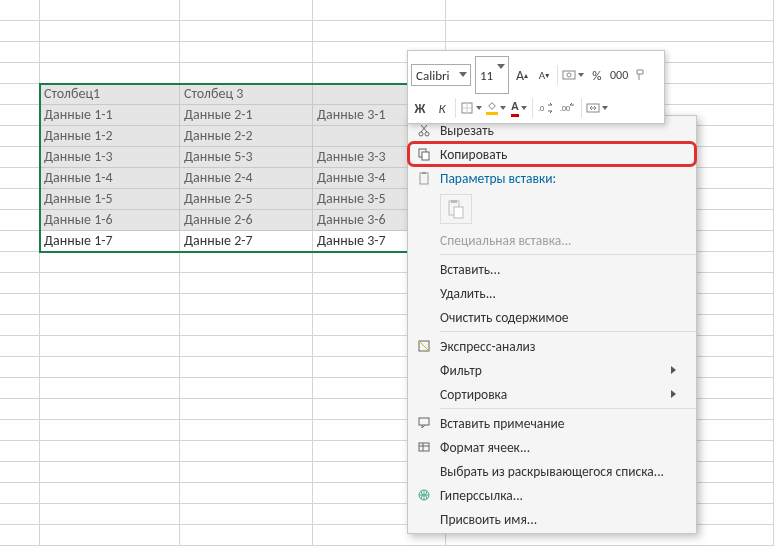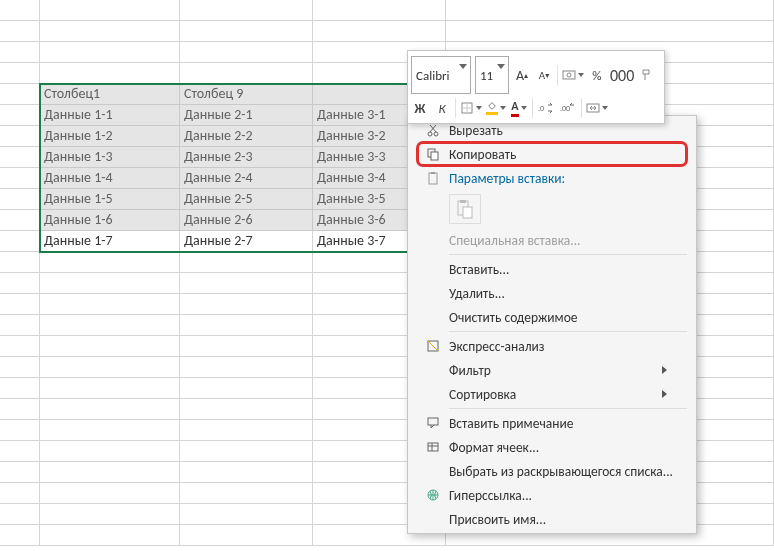--- a/index.html
+++ b/index.html
@@ -70,21 +70,21 @@
   }
   .mini-toolbar .tb-row {
     display: flex;
     align-items: center;
     gap: 4px;
     padding: 2px 0;
   }
   .tb-sep { width:1px; height:20px; background:#e0e0e0; }
   .font-name {
     border: 1px solid #ababab;
-    height: 38px;
+    height: 22px;
     width: 60px;
     display: flex; align-items: center;
     padding: 0 4px;
     font-size: 13px;
     position: relative;
   }
   .font-size {
     border: 1px solid #ababab;
     height: 38px;
     width: 34px;
@@ -126,21 +126,21 @@
   
   .context-menu {
     position: absolute;
     top: 115px;
     left: 407px;
     width: 290px;
     background: #f5f5f5;
     border: 1px solid #c6c6c6;
     box-shadow: 3px 3px 8px rgba(0,0,0,0.25);
     z-index: 9;
-    padding: 2px 9px;
+    padding: 2px 0;
   }
   .menu-item {
     display: flex;
     align-items: center;
     height: 24px;
     padding: 0 20px 0 0;
     font-size: 13.5px;
     color: #333;
   }
   .menu-item.tall { height: 38px; }
@@ -197,42 +197,41 @@
       <div class="cell colA"></div>
       <div class="cell colB"></div>
       <div class="cell colC"></div>
       <div class="cell colD"></div>
       <div class="cell colRest"></div>
     </div>
 
   <div class="row">
     <div class="cell colA"></div>
     <div class="cell colB">Столбец1</div>
-    <div class="cell colC">Столбец 9</div>
+    <div class="cell colC">Столбец 3</div>
     <div class="cell colRest"></div>
   </div>
 
   <div class="row">
       <div class="cell colA"></div>
       <div class="cell colB">Данные 1-1</div>
       <div class="cell colC">Данные 2-1</div>
       <div class="cell colD">Данные 3-1</div>
       <div class="cell colRest"></div>
     </div>
   <div class="row">
       <div class="cell colA"></div>
       <div class="cell colB">Данные 1-2</div>
       <div class="cell colC">Данные 2-2</div>
-      <div class="cell colD">Данные 3-2</div>
       <div class="cell colRest"></div>
     </div>
   <div class="row">
       <div class="cell colA"></div>
       <div class="cell colB">Данные 1-3</div>
-      <div class="cell colC">Данные 2-3</div>
+      <div class="cell colC">Данные 5-3</div>
       <div class="cell colD">Данные 3-3</div>
       <div class="cell colRest"></div>
     </div>
   <div class="row">
       <div class="cell colA"></div>
       <div class="cell colB">Данные 1-4</div>
       <div class="cell colC">Данные 2-4</div>
       <div class="cell colD">Данные 3-4</div>
       <div class="cell colRest"></div>
     </div>
@@ -382,21 +381,21 @@
         <span style="font-size:8px;vertical-align:super">▾</span>
       </div>
     <div class="tb-sep"></div>
     <div class="tb-btn small-arrow">
       <svg width="14" height="14" viewBox="0 0 14 14">
           <rect x="1" y="3" width="12" height="8" fill="none" stroke="#888"></rect>
           <circle cx="7" cy="7" r="2" fill="none" stroke="#888"></circle>
         </svg>
     </div>
     <div class="tb-btn">%</div>
-    <div class="tb-btn" style="font-size:16px">000</div>
+    <div class="tb-btn" style="font-size:12px">000</div>
     <div class="tb-btn">
       <svg width="14" height="14" viewBox="0 0 14 14">
           <path d="M3 2h6v4H3z M5 6v6" stroke="#888" fill="none"></path>
         </svg>
     </div>
   </div>
   <div class="tb-row">
     <div class="tb-btn bold">Ж</div>
     <div class="tb-btn italic">К</div>
     <div class="tb-sep"></div>

